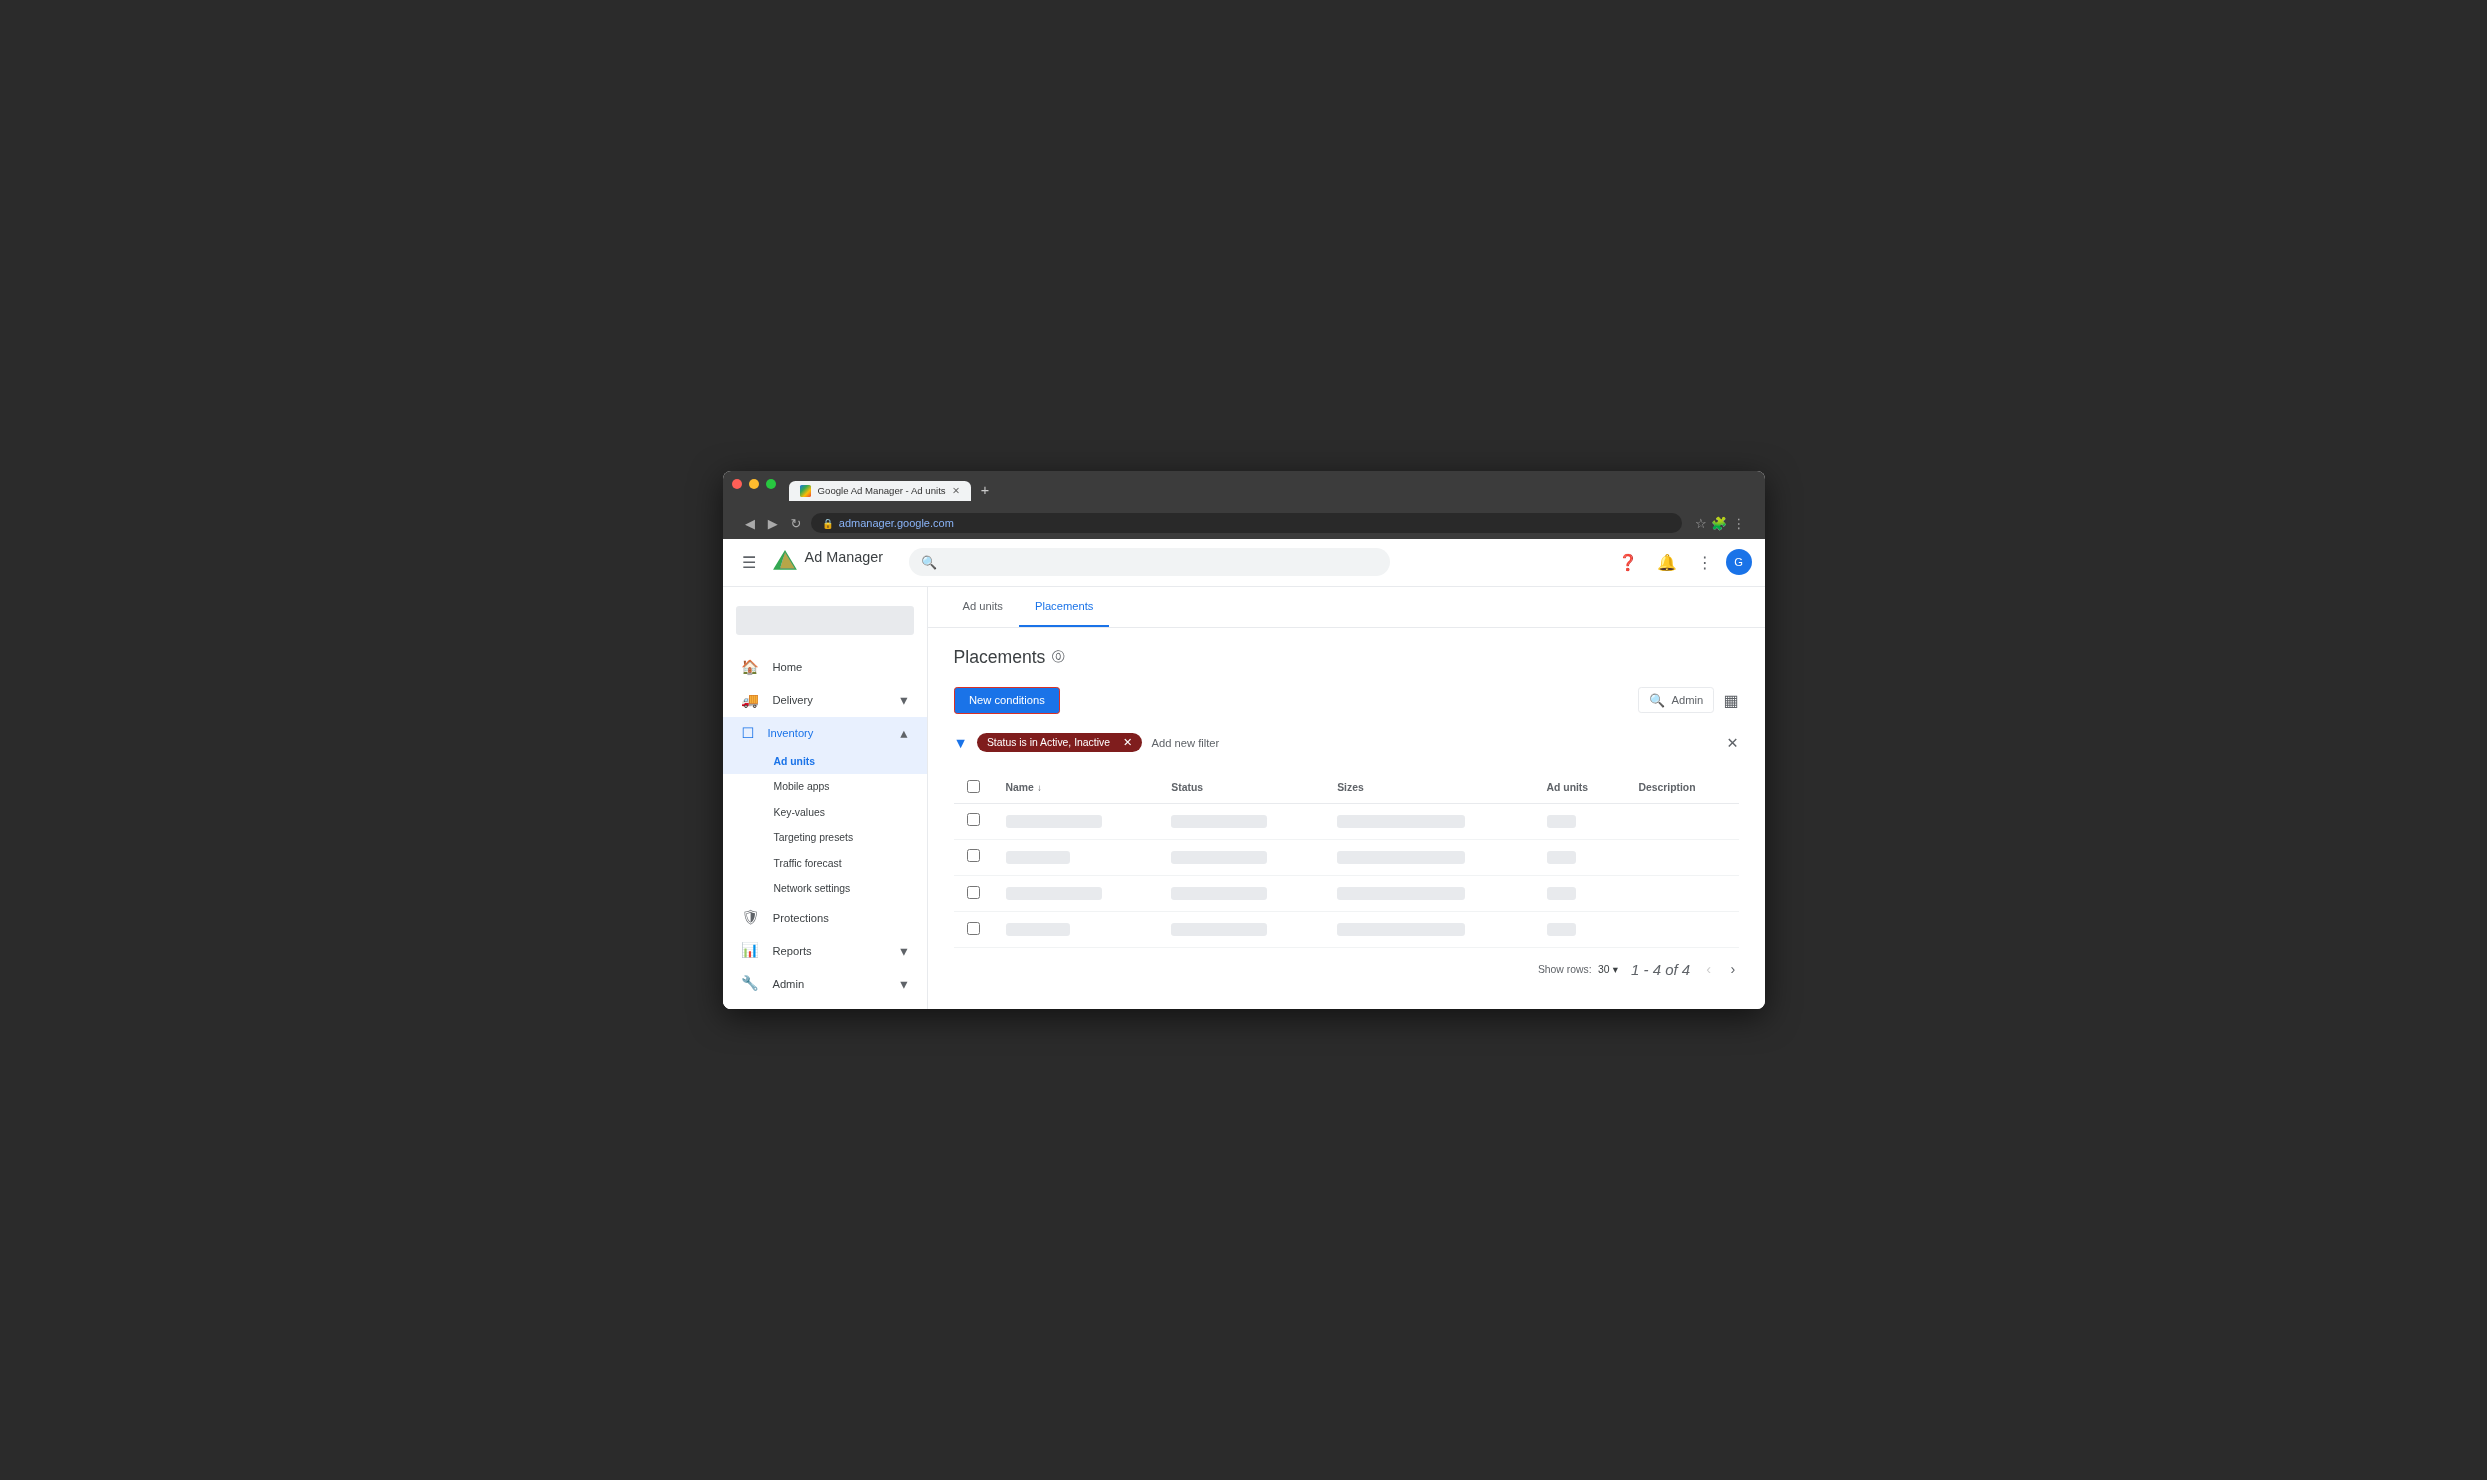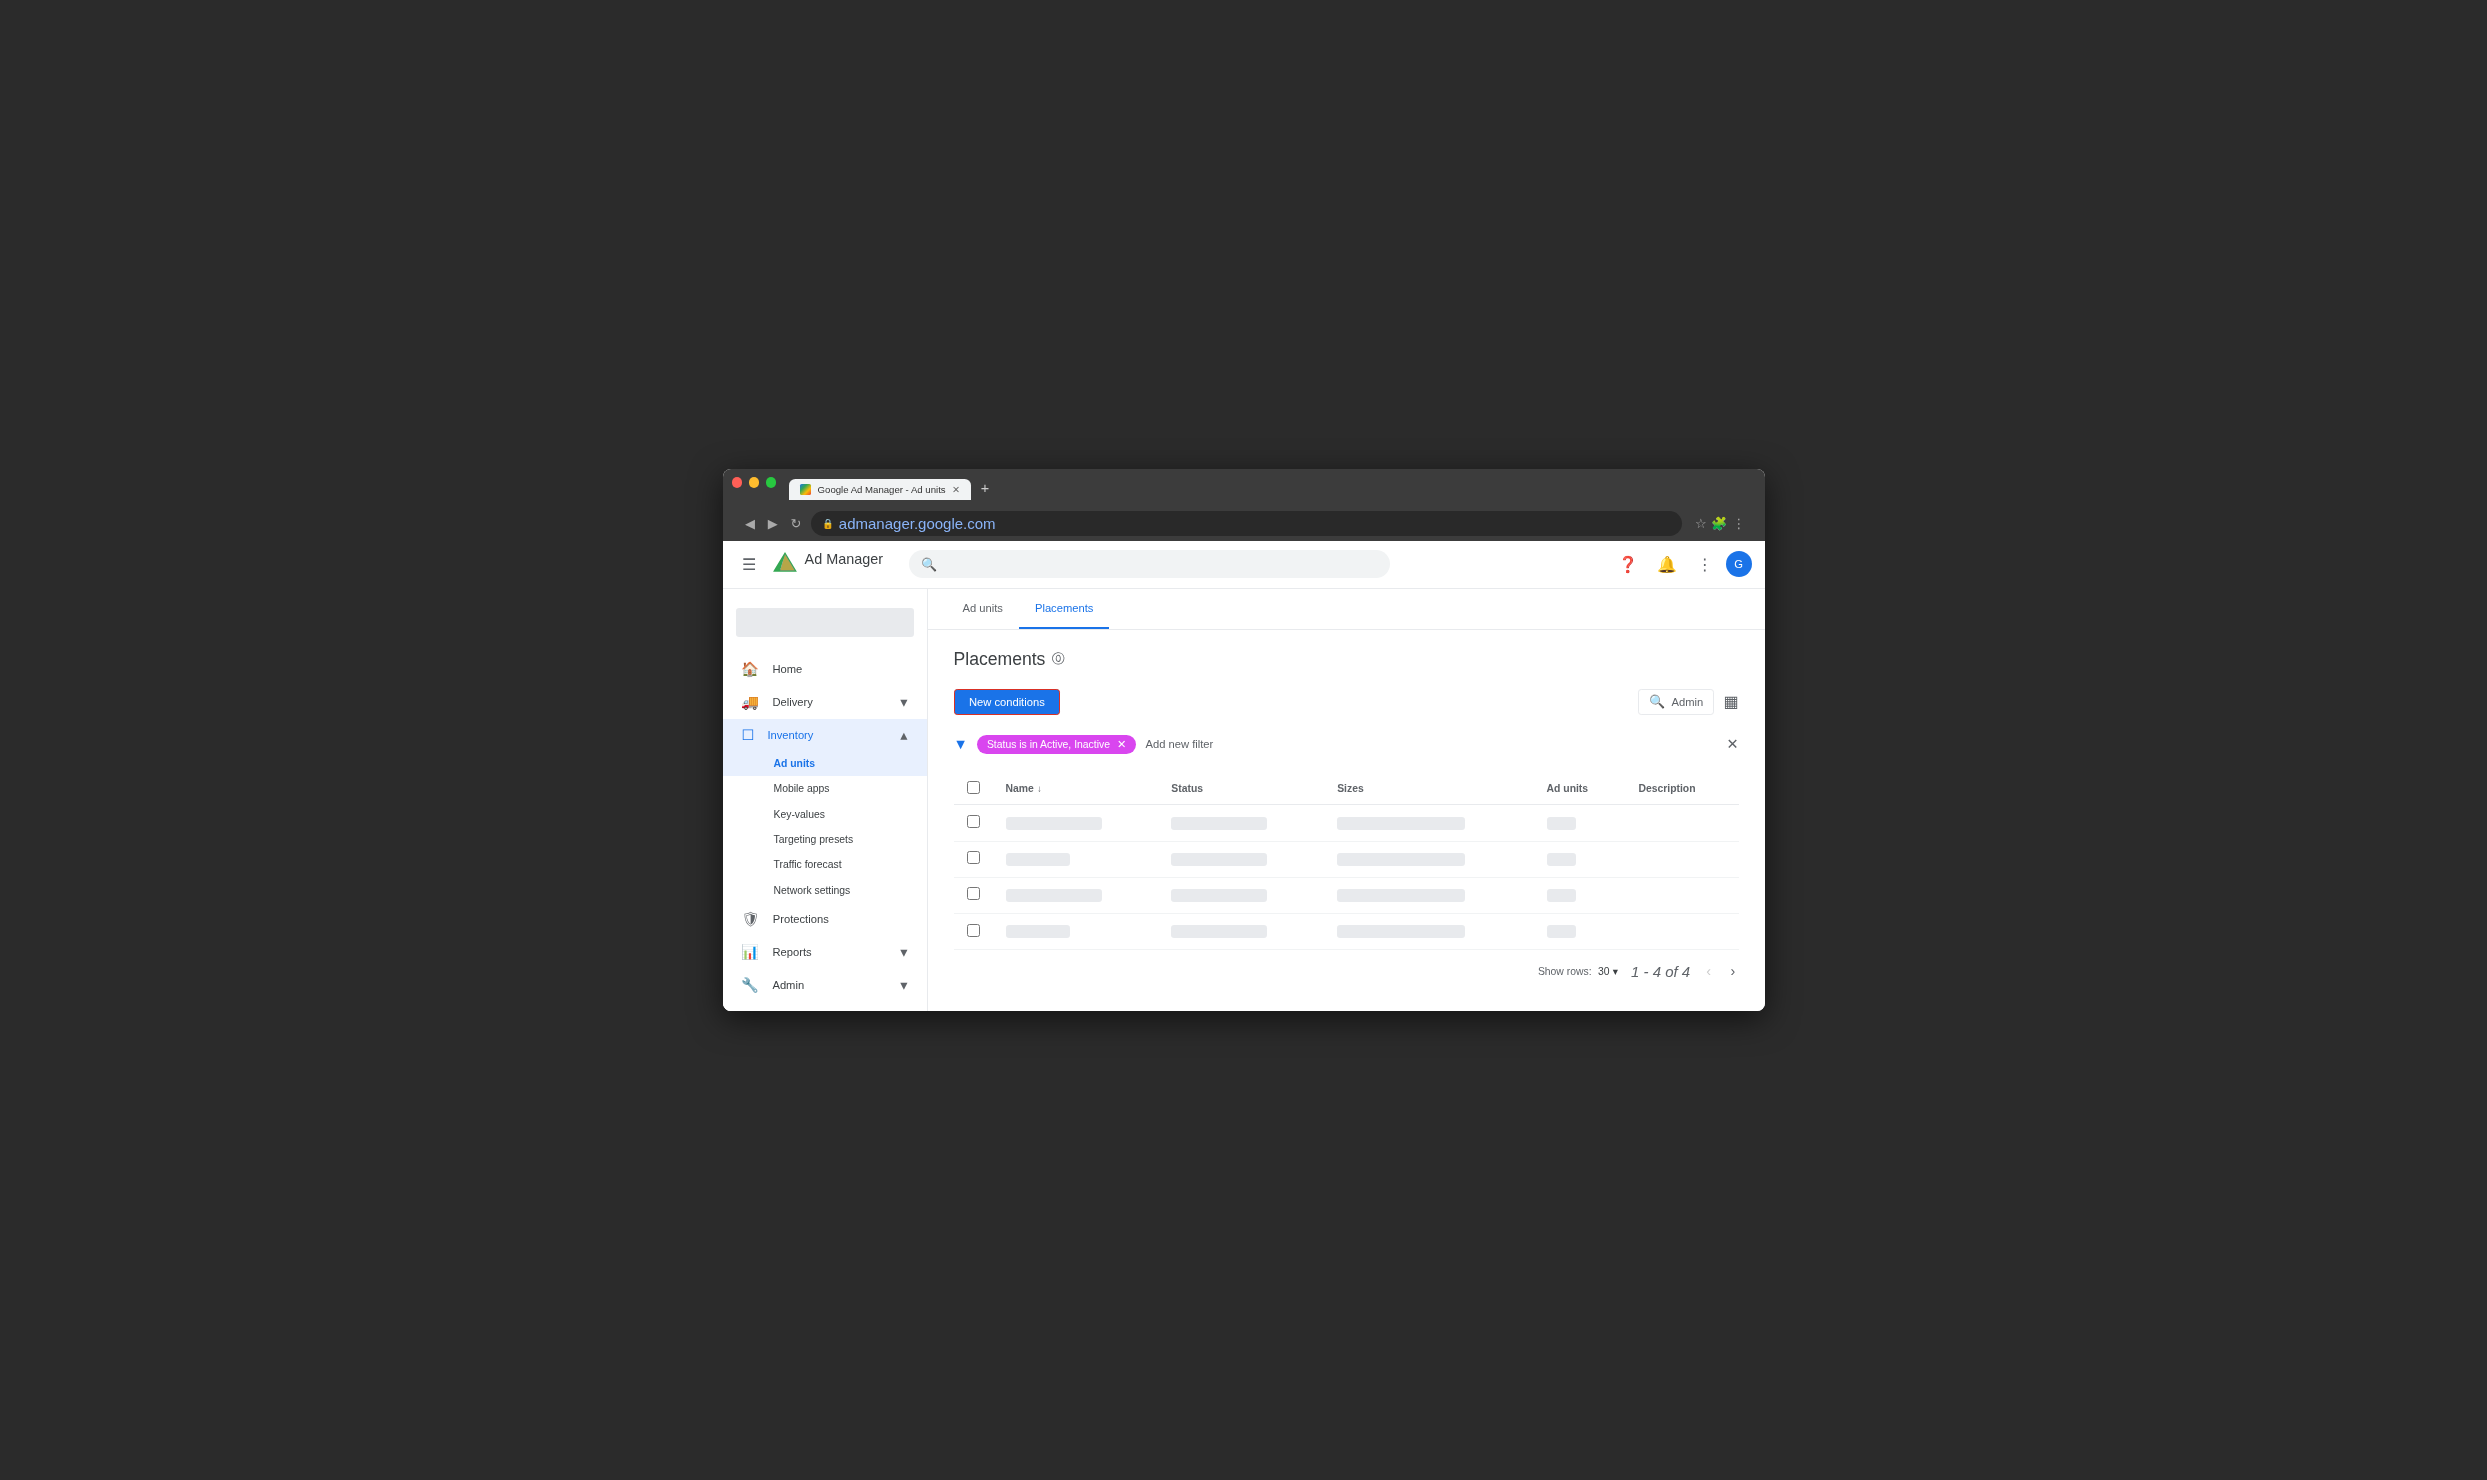--- a/index.html
+++ b/index.html
@@ -240,22 +240,22 @@
       display: flex;
       align-items: center;
       gap: 9.6px;
       margin-bottom: 13px;
       padding: 6.4px 0;
     }
     .filter-icon { color: #1a73e8; font-size: 14.4px; }
     .filter-chip {
       display: flex;
       align-items: center;
-      gap: 7px;
-      background: #d946ef;
+      gap: 13px;
+      background: #7f1d1d;
       color: white;
       border-radius: 13px;
       padding: 3.2px 9.6px;
       font-size: 10.4px;
     }
     .chip-close { cursor: pointer; font-size: 11.2px; }
     .add-filter { color: #5f6368; font-size: 11.2px; cursor: pointer; }
     .filter-clear { margin-left: auto; color: #5f6368; font-size: 14.4px; cursor: pointer; }
 
     
@@ -324,21 +324,21 @@
         </div>
         <div class="tab-new">+</div>
       </div>
     </div>
     <div class="address-bar-row">
       <button class="nav-btn">◀</button>
       <button class="nav-btn">▶</button>
       <button class="nav-btn">↻</button>
       <div class="address-bar">
         <span class="lock-icon">🔒</span>
-        <span style="color:#8ab4f8; font-size:15px;">admanager.google.com</span>
+        <span style="color:#8ab4f8; font-size:11px;">admanager.google.com</span>
       </div>
       <div class="browser-action-icons">
         <span class="bai">☆</span>
         <span class="bai">🧩</span>
         <span class="bai">⋮</span>
       </div>
     </div>
   </div>
 
   <div class="app-container">

